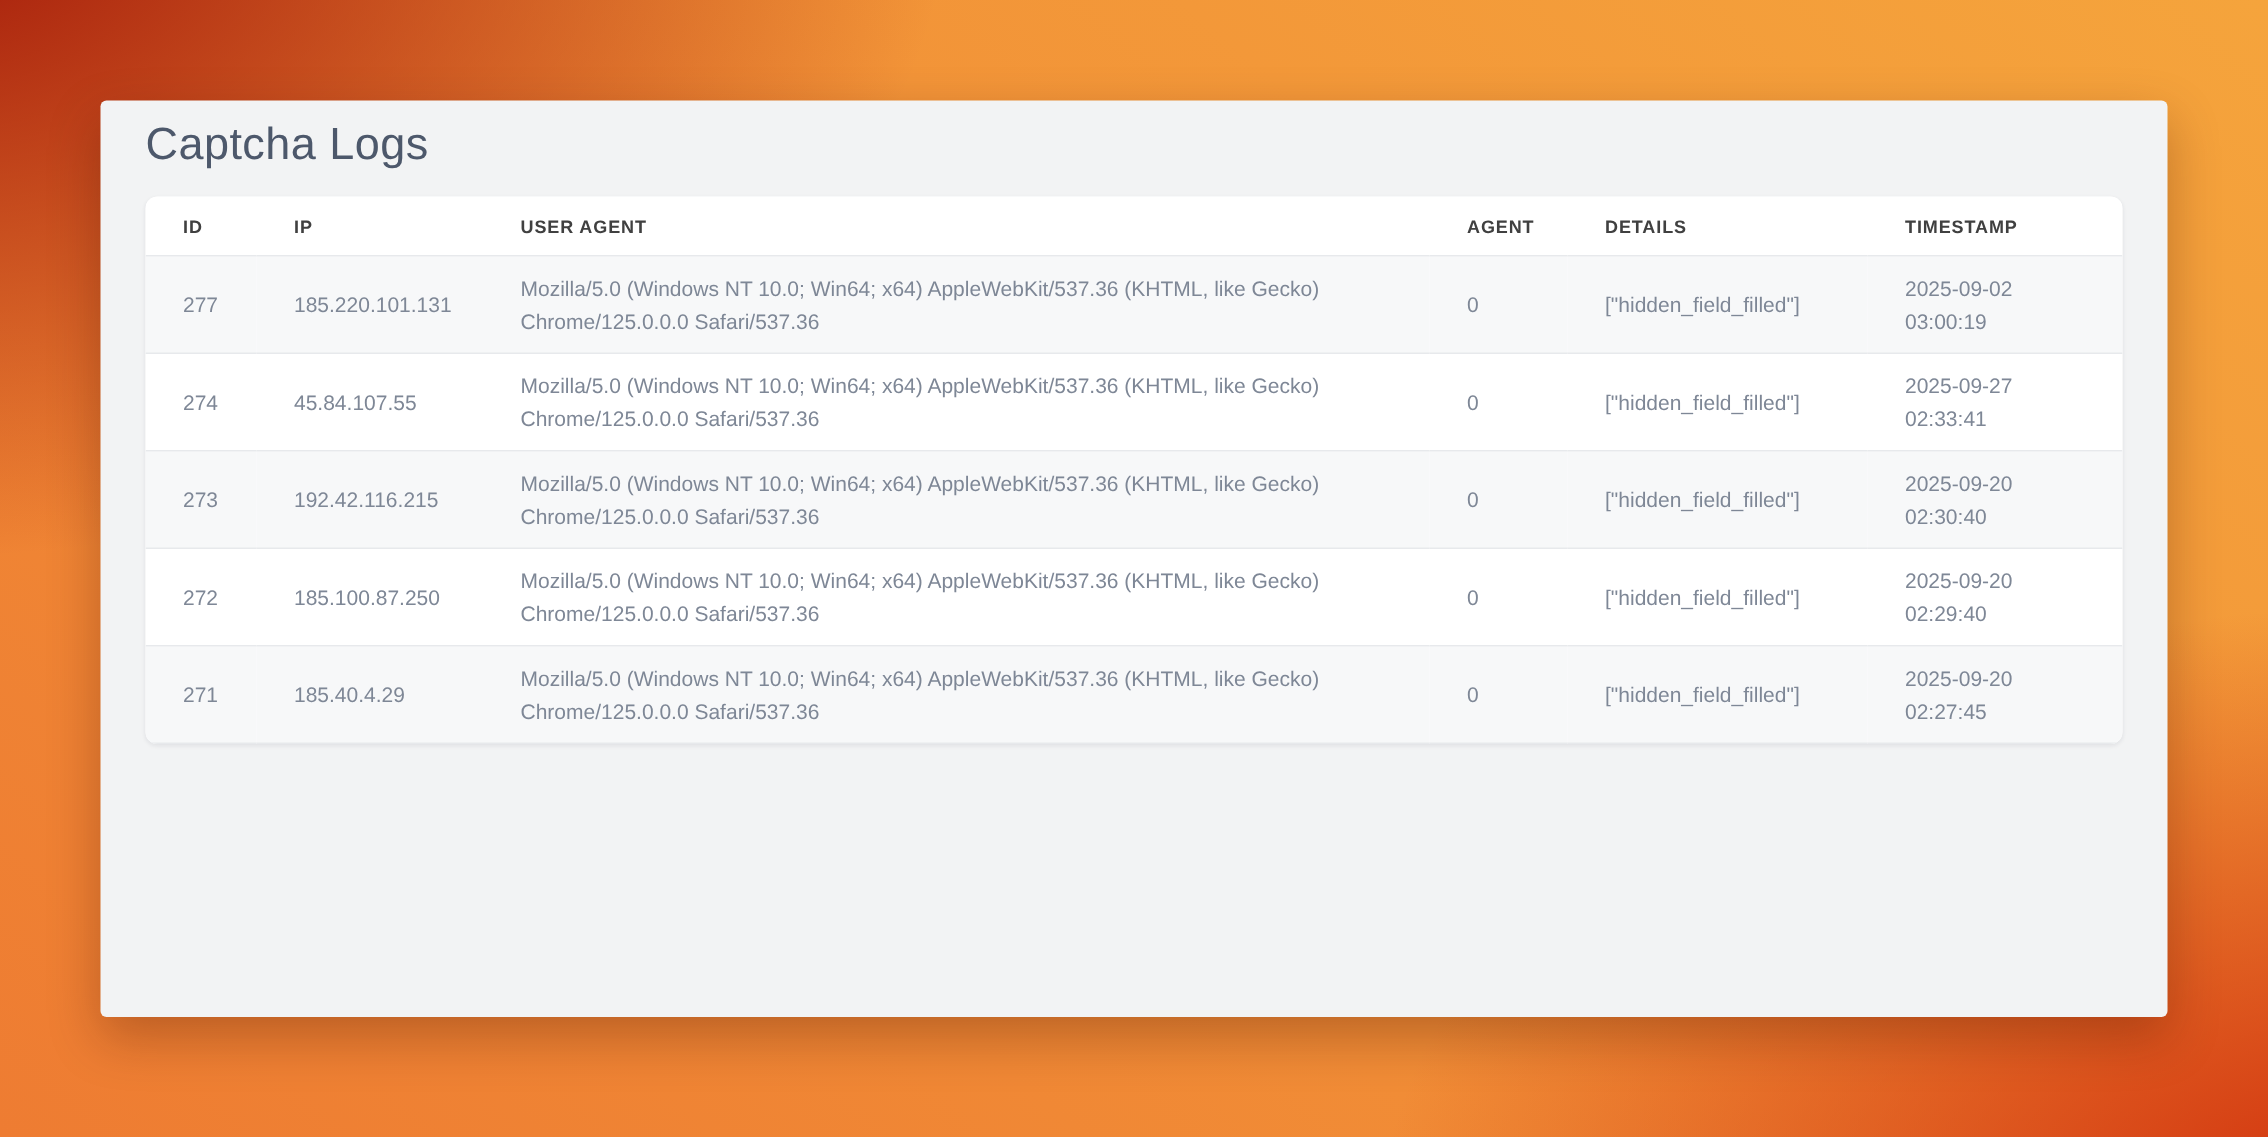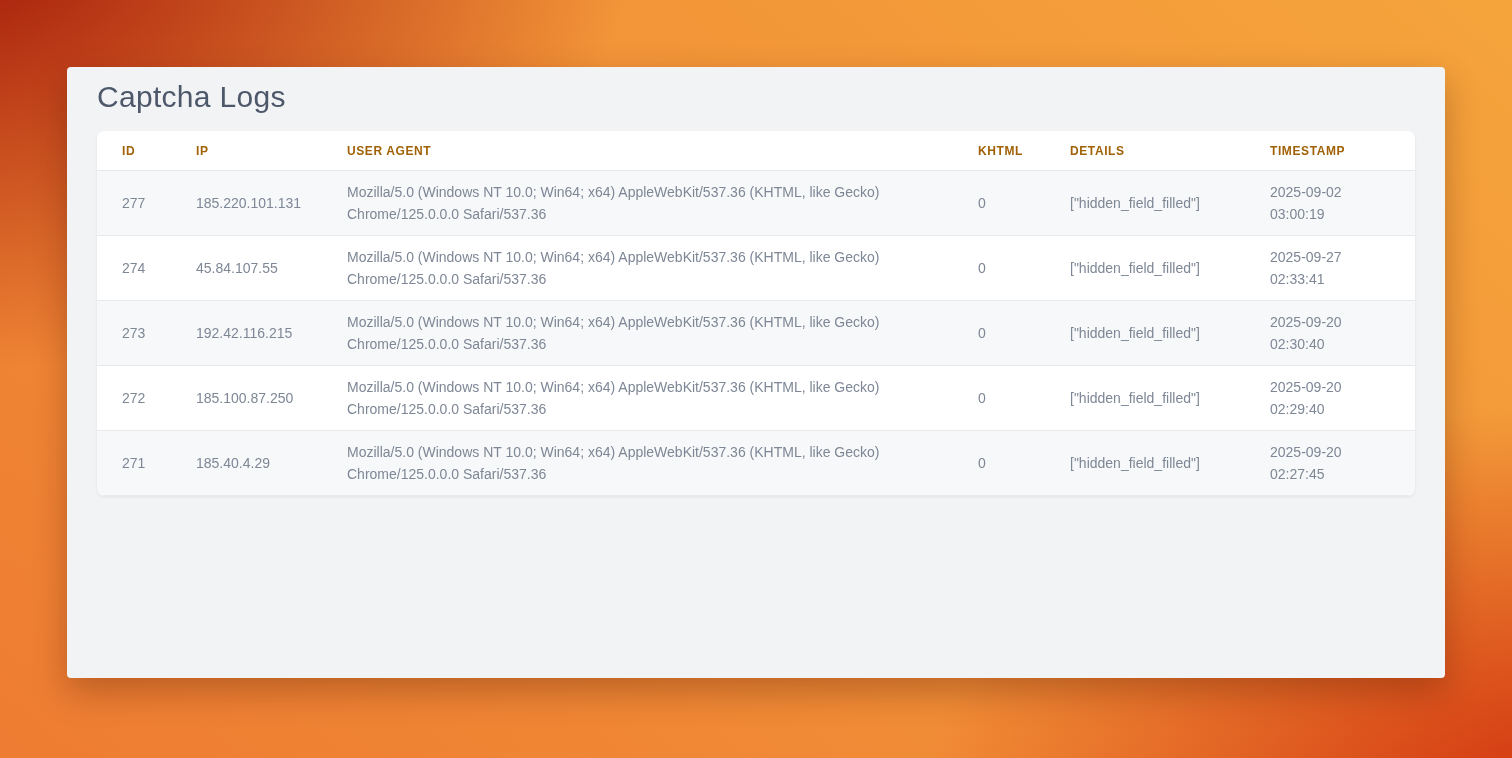--- a/index.html
+++ b/index.html
@@ -46,21 +46,21 @@
   col.c-score { width: 92px; }
   col.c-details { width: 200px; }
   col.c-ts { width: auto; }
   thead th {
     text-align: left;
     vertical-align: middle;
     padding: 13px 25px 12px 25px;
     font-size: 12px;
     font-weight: 700;
     letter-spacing: 0.6px;
-    color: #a16207;
+    color: #404040;
     background: #ffffff;
     border-bottom: 1px solid #e7e9ec;
     white-space: nowrap;
   }
   tbody td {
     vertical-align: middle;
     padding: 10px 25px;
     font-size: 14px;
     line-height: 22px;
     color: #7e8796;
@@ -84,21 +84,21 @@
           <col class="c-ua">
         <col class="c-score">
           <col class="c-details">
           <col class="c-ts">
       </colgroup>
       <thead>
         <tr>
           <th>ID</th>
           <th>IP</th>
           <th>USER AGENT</th>
-          <th>KHTML</th>
+          <th>AGENT</th>
           <th>DETAILS</th>
           <th>TIMESTAMP</th>
         </tr>
       </thead>
       <tbody>
         <tr>
           <td class="nowrap">277</td>
           <td class="nowrap">185.220.101.131</td>
           <td>Mozilla/5.0 (Windows NT 10.0; Win64; x64) AppleWebKit/537.36 (KHTML, like Gecko) Chrome/125.0.0.0 Safari/537.36</td>
           <td class="nowrap">0</td>

